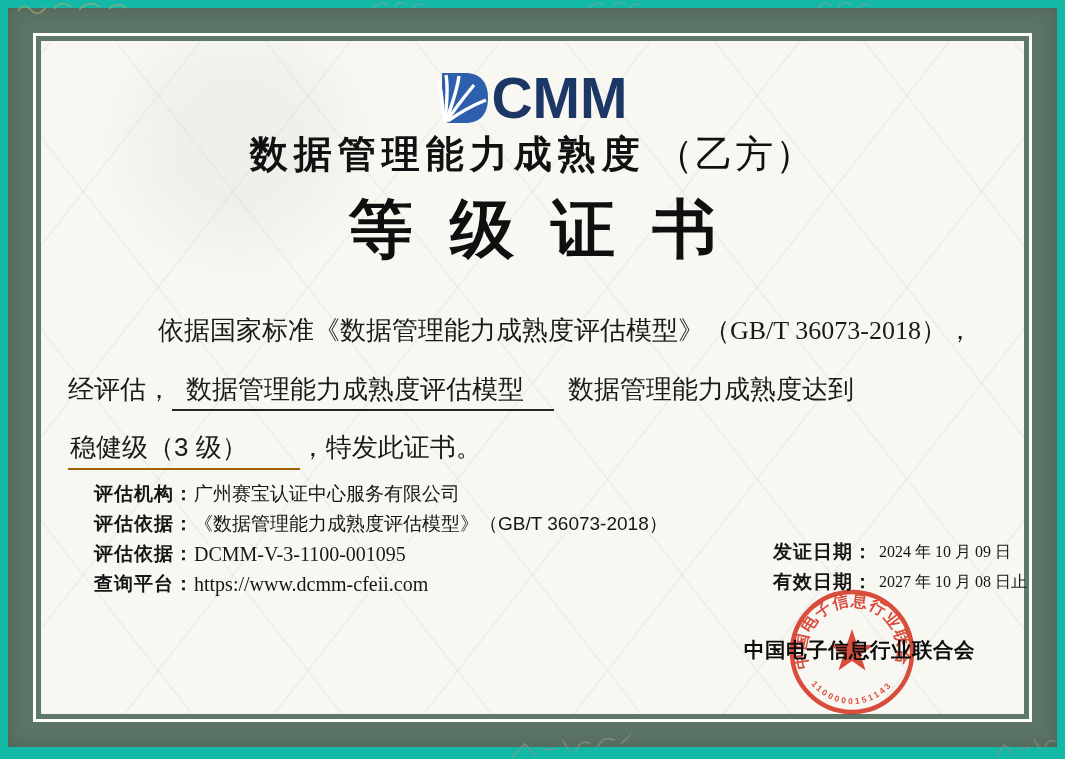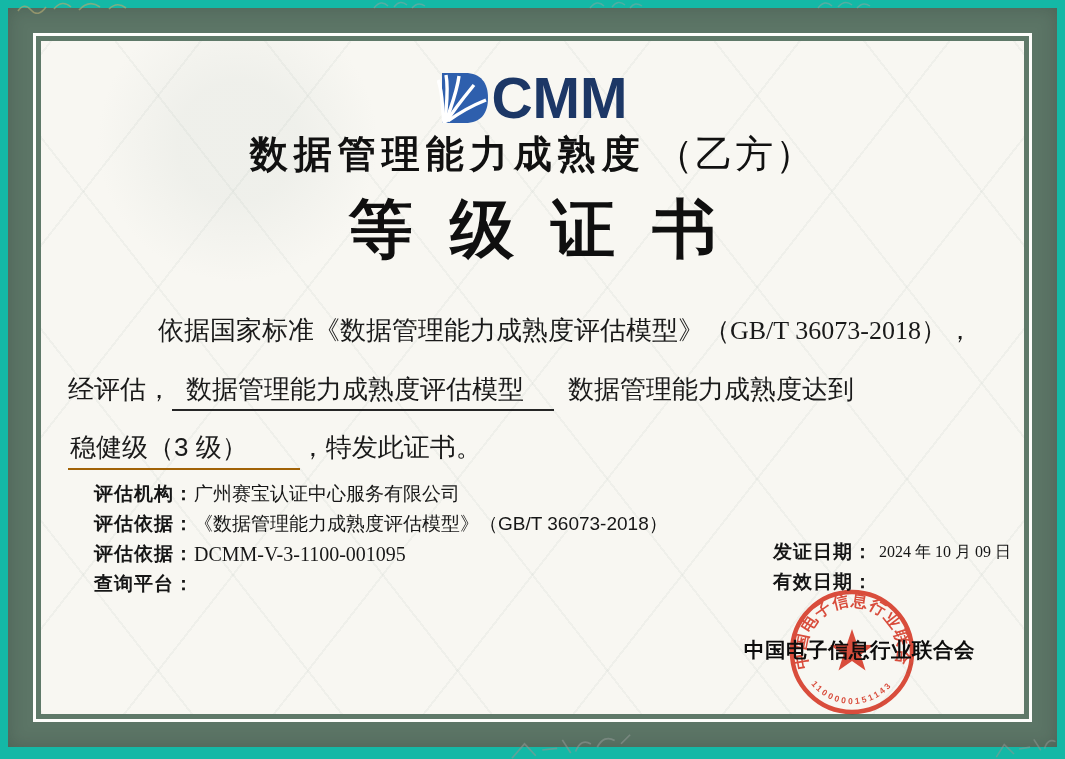--- a/index.html
+++ b/index.html
@@ -126,30 +126,32 @@
     <div class="d-row">
       <span class="d-label">评估依据：</span>
       <span class="d-val">《数据管理能力成熟度评估模型》（GB/T 36073-2018）</span>
     </div>
     <div class="d-row">
       <span class="d-label">评估依据：</span>
       <span class="d-val val-serif">DCMM-V-3-1100-001095</span>
     </div>
     <div class="d-row">
       <span class="d-label">查询平台：</span>
+      <span class="d-val val-serif">https://www.dcmm-cfeii.com</span>
     </div>
   </div>
 
   <div class="dates">
     <div class="dt-row">
       <span class="dt-label">发证日期：</span>
       <span class="dt-val">2024 年 10 月 09 日</span>
     </div>
     <div class="dt-row">
       <span class="dt-label">有效日期：</span>
+      <span class="dt-val">2027 年 10 月 08 日止</span>
     </div>
   </div>
 
   <svg class="seal" viewBox="0 0 132 132">
     <circle cx="66" cy="66" r="60" fill="none" stroke="#dc3b2a" stroke-width="4.5"></circle>
     <polygon points="66,43 71.3,58.7 87.9,58.9 74.6,68.8 79.5,84.6 66,75 52.5,84.6 57.4,68.8 44.1,58.9 60.7,58.7" fill="#dc3b2a"></polygon>
     <defs>
       <path id="sealRing" d="M22.8,81.7 A46,46 0 1 1 109.2,81.7" fill="none"></path>
       <path id="sealSerial" d="M25,98 A52,52 0 0 0 107,98" fill="none"></path>
     </defs>

